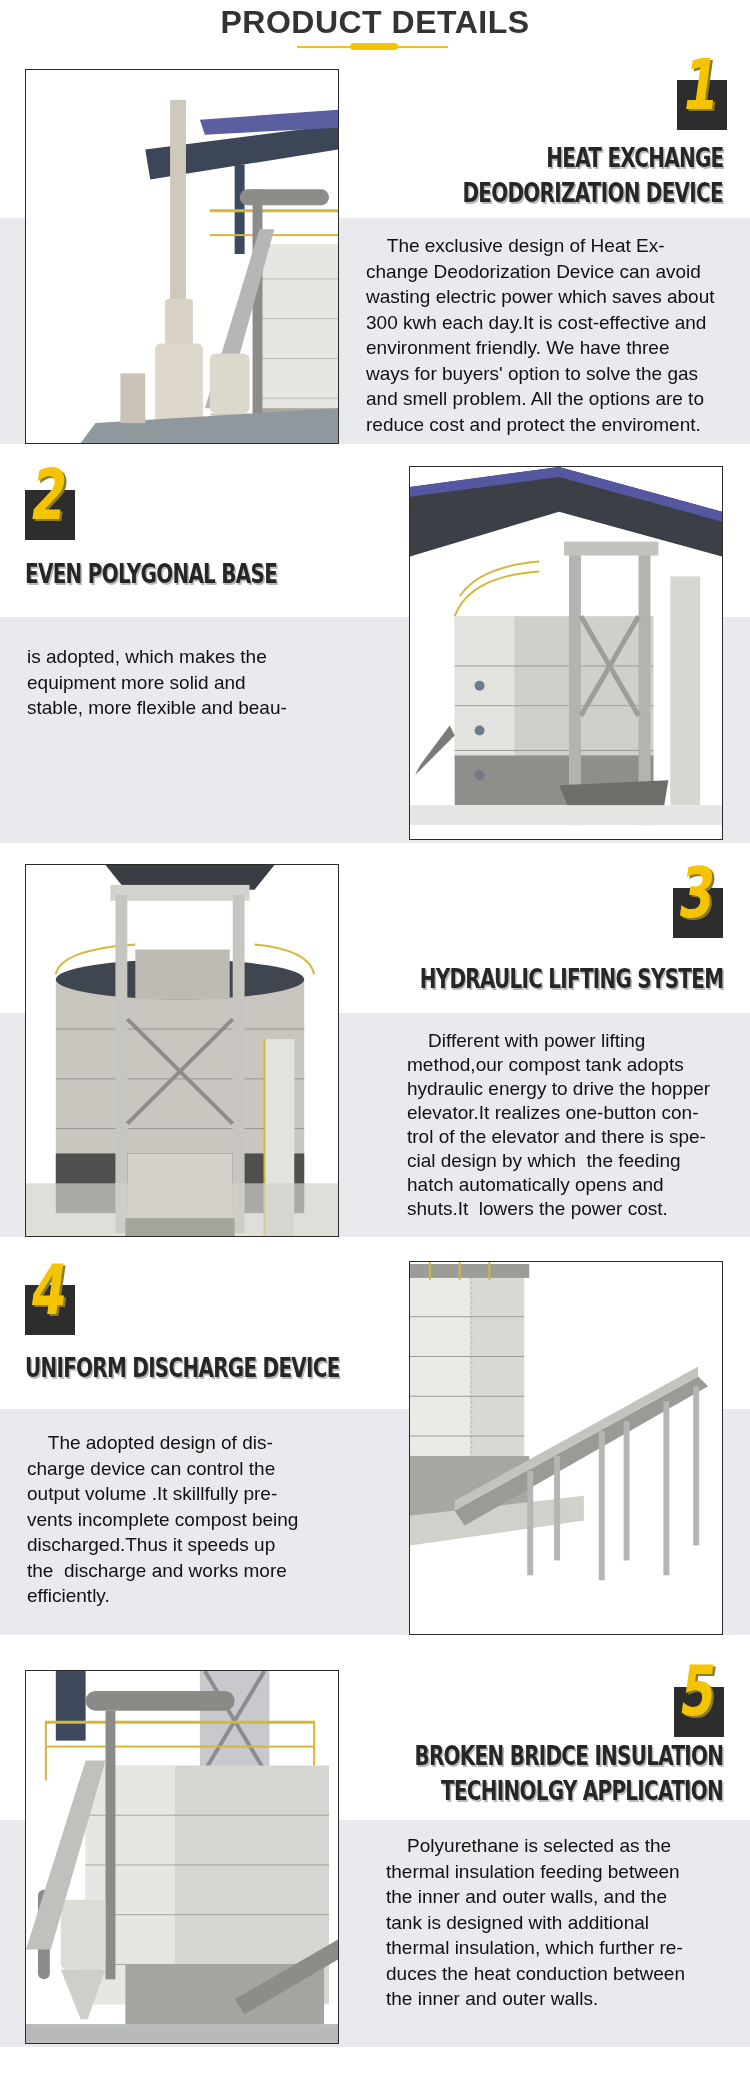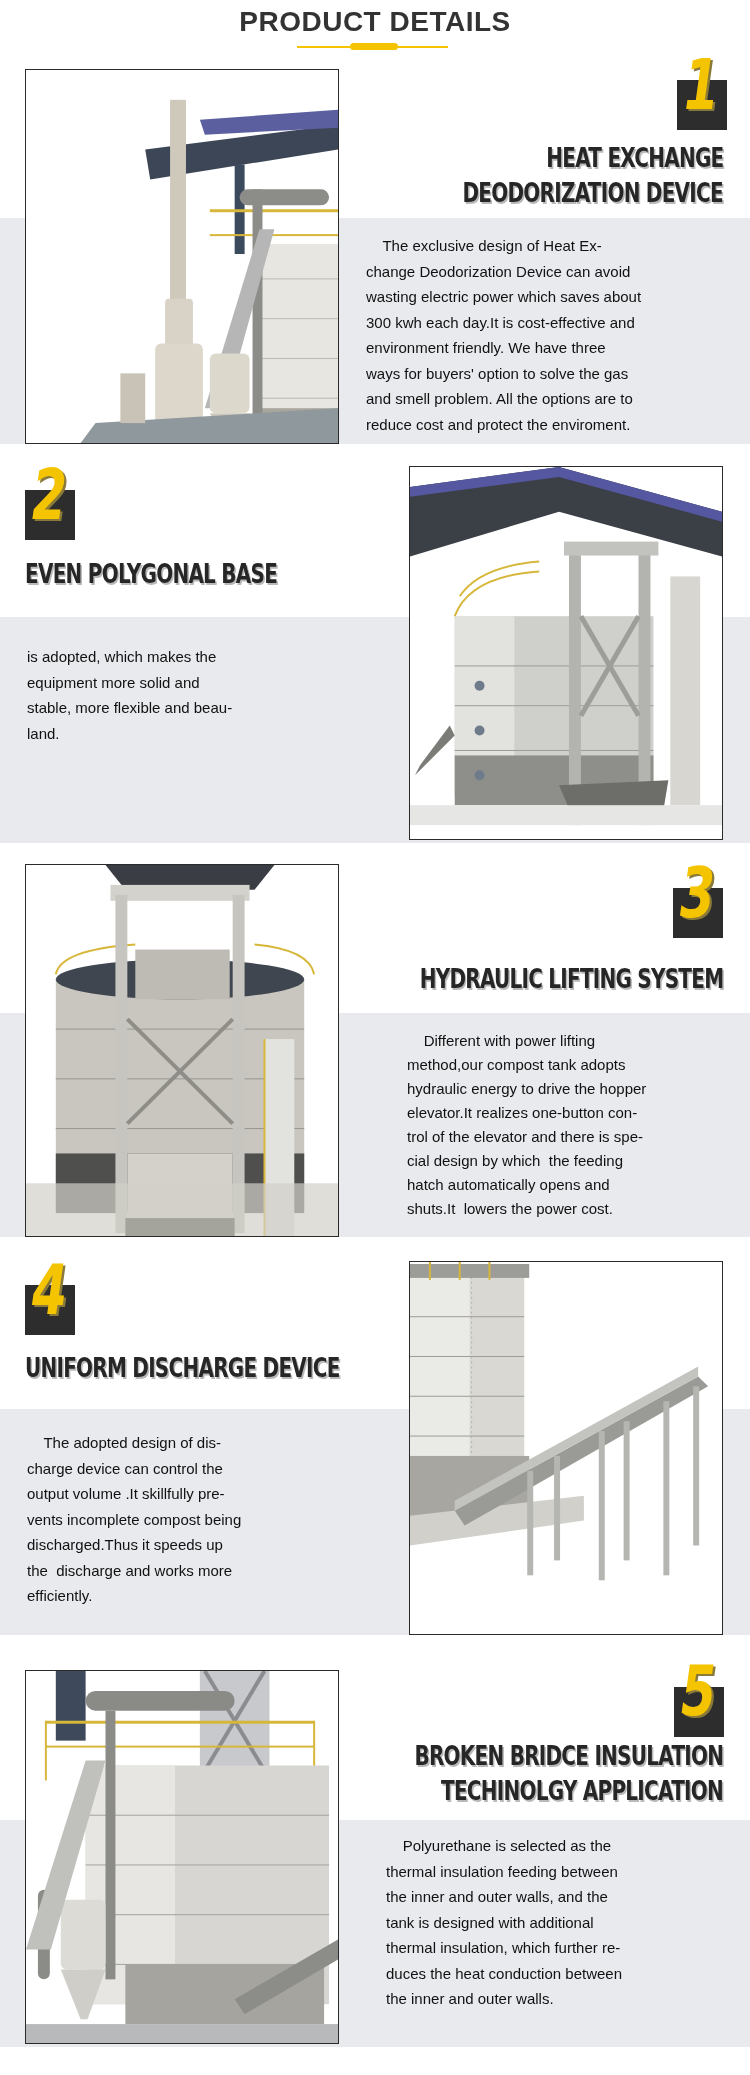--- a/index.html
+++ b/index.html
@@ -1,29 +1,29 @@
 <!DOCTYPE html>
 <html><head>
 <meta charset="utf-8">
 <style>
   *{box-sizing:border-box;margin:0;padding:0;}
   html,body{width:750px;height:2075px;background:#ffffff;overflow:hidden;}
   body{position:relative;font-family:"Liberation Sans",sans-serif;color:#1a1a1a;}
   .abs{position:absolute;}
-  .page-title{left:0;top:4px;width:750px;text-align:center;font-family:"Liberation Sans",sans-serif;font-weight:bold;font-size:28px;letter-spacing:0.5px;color:#333333;line-height:36px;}
+  .page-title{left:0;top:4px;width:750px;text-align:center;font-family:"Liberation Sans",sans-serif;font-weight:bold;font-size:32px;letter-spacing:0.5px;color:#333333;line-height:36px;}
   .title-line{left:297px;top:46px;width:151px;height:2px;background:#f5c400;}
   .title-pill{left:350px;top:43px;width:48px;height:7px;border-radius:4px;background:#f5c400;}
   .band{left:0;width:750px;background:#e9eaee;}
   .photo{background:#ffffff;border:1.5px solid #2a2a2a;overflow:hidden;}
   .photo svg{display:block;width:100%;height:100%;}
   .badge{width:50px;height:50px;background:#2d2d2d;}
   .badge-num{font-family:"DejaVu Sans",sans-serif;font-weight:bold;font-style:italic;color:#f5c400;font-size:70px;line-height:70px;text-shadow:3px 2px 0 #8a7a3a;transform:scaleX(0.72);transform-origin:left top;}
   .heading{font-family:"DejaVu Sans",sans-serif;font-weight:bold;color:#262626;font-size:27px;line-height:30px;letter-spacing:-1px;text-shadow:2px 2px 0 #b9b9b9;white-space:nowrap;transform-origin:left top;}
   .heading.right{text-align:right;transform-origin:right top;}
-  .desc{font-family:"Liberation Sans",sans-serif;font-size:15px;line-height:25.5px;color:#111111;white-space:pre;}
+  .desc{font-family:"Liberation Sans",sans-serif;font-size:19px;line-height:25.5px;color:#111111;white-space:pre;}
 </style>
 </head>
 <body>
 
 <div class="abs page-title">PRODUCT DETAILS</div>
 <div class="abs title-line"></div>
 <div class="abs title-pill"></div>
 
 <div class="abs band" style="top:218px;height:226px;"></div>
 <div class="abs photo" style="left:25px;top:69px;width:314px;height:375px;">
@@ -77,21 +77,20 @@
 </div>
 
 <div class="abs band" style="top:617px;height:226px;"></div>
 <div class="abs badge" style="left:25px;top:490px;"></div>
 <div class="abs badge-num" style="left:32px;top:460px;">2</div>
 <div class="abs heading" style="left: 25px; top: 559px; transform: scaleX(0.74);">EVEN POLYGONAL BASE</div>
 <div class="abs" style="left:27px;top:644px;">
   <div class="desc">is adopted, which makes the</div>
   <div class="desc">equipment more solid and</div>
   <div class="desc">stable, more flexible and beau-</div>
-  <div class="desc">land.</div>
 </div>
 <div class="abs photo" style="left:409px;top:466px;width:314px;height:374px;">
   <svg viewBox="0 0 314 374" preserveAspectRatio="none">
     <rect width="314" height="374" fill="#ffffff"></rect>
     <polygon points="0,20 150,0 314,45 314,90 150,45 0,90" fill="#3b3f46"></polygon>
     <polygon points="0,20 150,0 314,45 314,55 150,10 0,30" fill="#5557a0"></polygon>
 
     <rect x="45" y="150" width="200" height="180" fill="#cfcfcc"></rect>
     <rect x="45" y="150" width="60" height="180" fill="#e2e2df"></rect>
     <line x1="45" y1="200" x2="245" y2="200" stroke="#9c9c98"></line>

